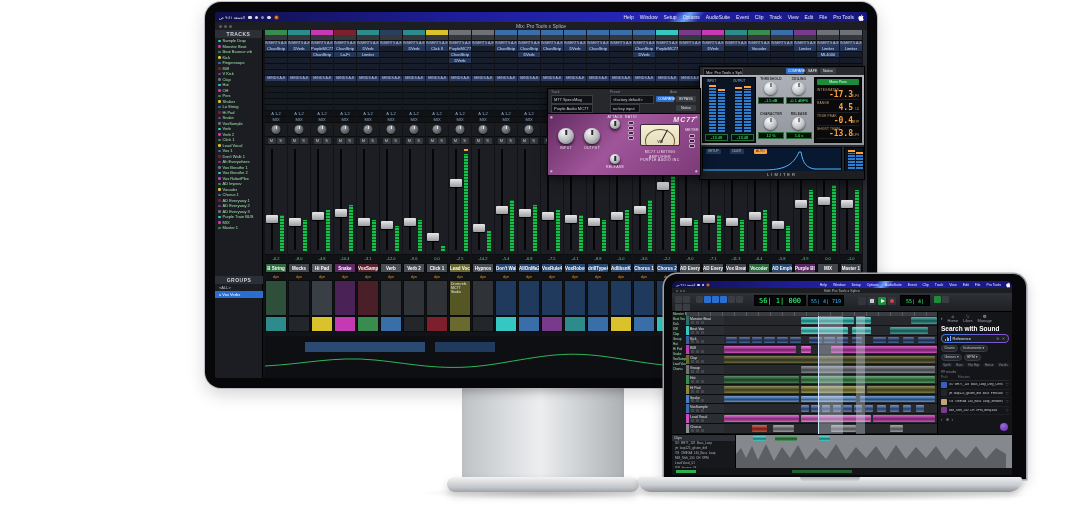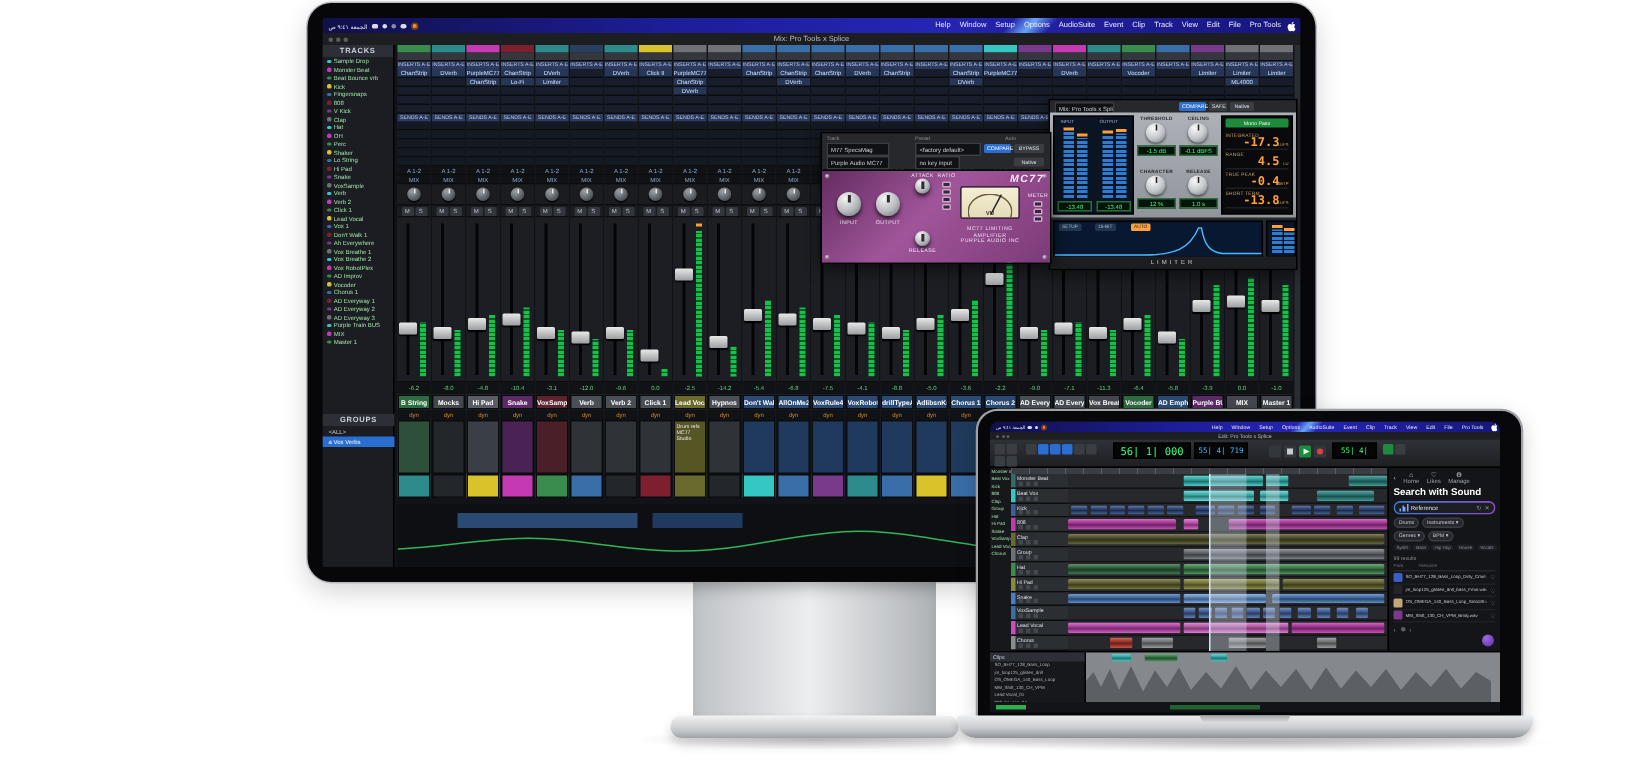--- a/index.html
+++ b/index.html
@@ -5,21 +5,21 @@
 *{box-sizing:border-box;margin:0;padding:0}
 body{background:#fff;font-family:"Liberation Sans",sans-serif;-webkit-font-smoothing:antialiased}
 .stage{position:relative;width:1088px;height:508px;background:#fff;overflow:hidden}
 
 
 .monitor{position:absolute;left:205px;top:2px;width:672px;height:386px;background:#07070a;border-radius:16px;box-shadow:0 0 0 1px #b9bcc0,0 6px 18px rgba(0,0,0,.18)}
 .m-screen{position:absolute;left:10px;top:10px;width:652px;height:366px;background:#0e0f12;overflow:hidden;border-radius:2px}
 .stand-neck{position:absolute;left:462px;top:388px;width:162px;height:92px;background:linear-gradient(90deg,#bfc2c5,#eceef0 48%,#aeb1b4);box-shadow:inset 0 10px 12px -8px rgba(0,0,0,.35)}
 .stand-base{position:absolute;left:447px;top:477px;width:192px;height:15px;border-radius:8px;background:linear-gradient(#f2f3f4,#c2c5c8 70%,#9fa2a6);box-shadow:0 4px 8px rgba(0,0,0,.18)}
 .mb{position:absolute;left:652px;top:274px;width:360px;height:220px}
-.mb-bezel{position:absolute;left:0;top:0;width:362px;height:205px;background:#08080a;border-radius:13px 13px 0 0;box-shadow:0 0 0 1.5px #9fa2a6,0 4px 14px rgba(0,0,0,.22)}
+.mb-bezel{position:absolute;left:12px;top:0;width:362px;height:205px;background:#08080a;border-radius:13px 13px 0 0;box-shadow:0 0 0 1.5px #9fa2a6,0 4px 14px rgba(0,0,0,.22)}
 .mb-screen{position:absolute;left:8px;top:7px;width:340px;height:194px;background:#0e0f12;overflow:hidden;border-radius:6px 6px 0 0}
 .mb-base{position:absolute;left:-14px;top:203px;width:384px;height:15px;background:linear-gradient(#eceef0,#c9ccd0 55%,#8e9296);border-radius:3px 3px 16px 16px;box-shadow:0 3px 6px rgba(0,0,0,.2)}
 .mb-base::before{content:"";position:absolute;left:50%;transform:translateX(-50%);top:0;width:60px;height:5px;background:linear-gradient(#a8abaf,#dcdee0);border-radius:0 0 9px 9px}
 .shadow{position:absolute;background:radial-gradient(ellipse at center,rgba(0,0,0,.16),rgba(0,0,0,0) 70%);border-radius:50%}
 
 
 .menubar{position:absolute;left:0;top:0;right:0;background:linear-gradient(90deg,#10104a,#1d1d96 35%,#2525b4 62%,#16167a);overflow:hidden}
 .menubar .swoosh{position:absolute;top:-2px;width:70px;height:200%;background:linear-gradient(100deg,transparent 30%,rgba(110,170,255,.95) 50%,transparent 70%);transform:skewX(-35deg)}
 .menus{position:absolute;top:0;bottom:0;display:flex;align-items:center;color:#e8eaf5}
 .menu-item{padding:0 3px;white-space:nowrap}

